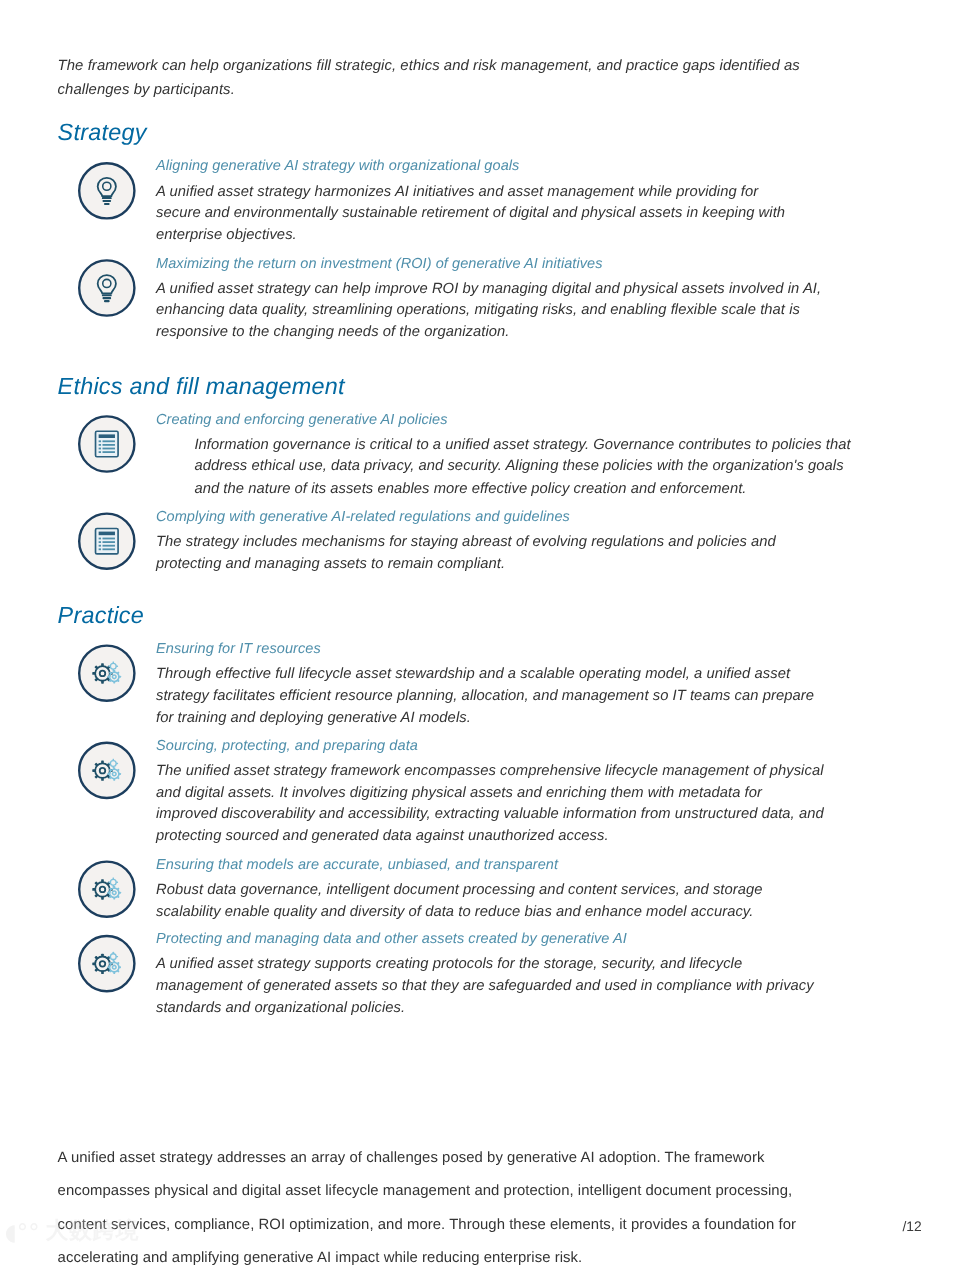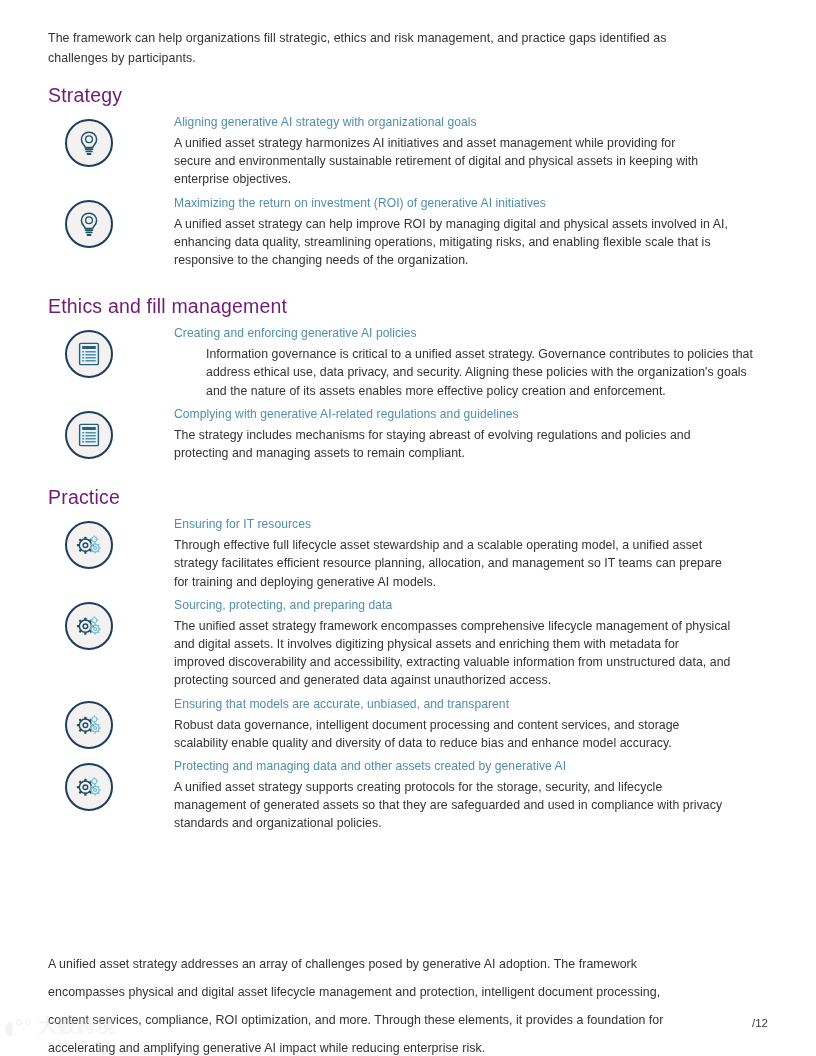--- a/index.html
+++ b/index.html
@@ -19,58 +19,58 @@
   .page {
     position: absolute;
     left: 0; top: 0;
     width: 816px;
     height: 1056px;
   }
 
   .content {
     position: absolute;
     left: 48px;
-    top: 28px;
+    top: 44px;
     width: 690px;
+    font-style: italic;
   }
 
   
   .intro {
     font-size: 12.4px;
     line-height: 20px;
     color: #333333;
     width: 636px;
     margin: 0 0 14px 0;
     letter-spacing: 0.005em;
   }
 
   
   .section {
     margin: 0 0 0 0;
   }
   .section-heading {
     font-size: 19.5px;
     line-height: 26px;
     font-weight: 400;
-    color: #701a75;
+    color: #0369a1;
     letter-spacing: 0.01em;
     margin: 0 0 2px 0;
   }
   .sec-strategy { margin-top: 6px; }
   .sec-ethics   { margin-top: 24px; }
   .sec-practice { margin-top: 22px; }
 
   
   .items { margin: 0; padding: 0; }
 
   .item {
     display: flex;
     align-items: flex-start;
     margin-top: 6px;
-    gap: 44px;
   }
 
   .icon-cell {
     flex: 0 0 82px;
     display: flex;
     justify-content: center;
     padding-top: 5px;
   }
 
   .icon-circle {

